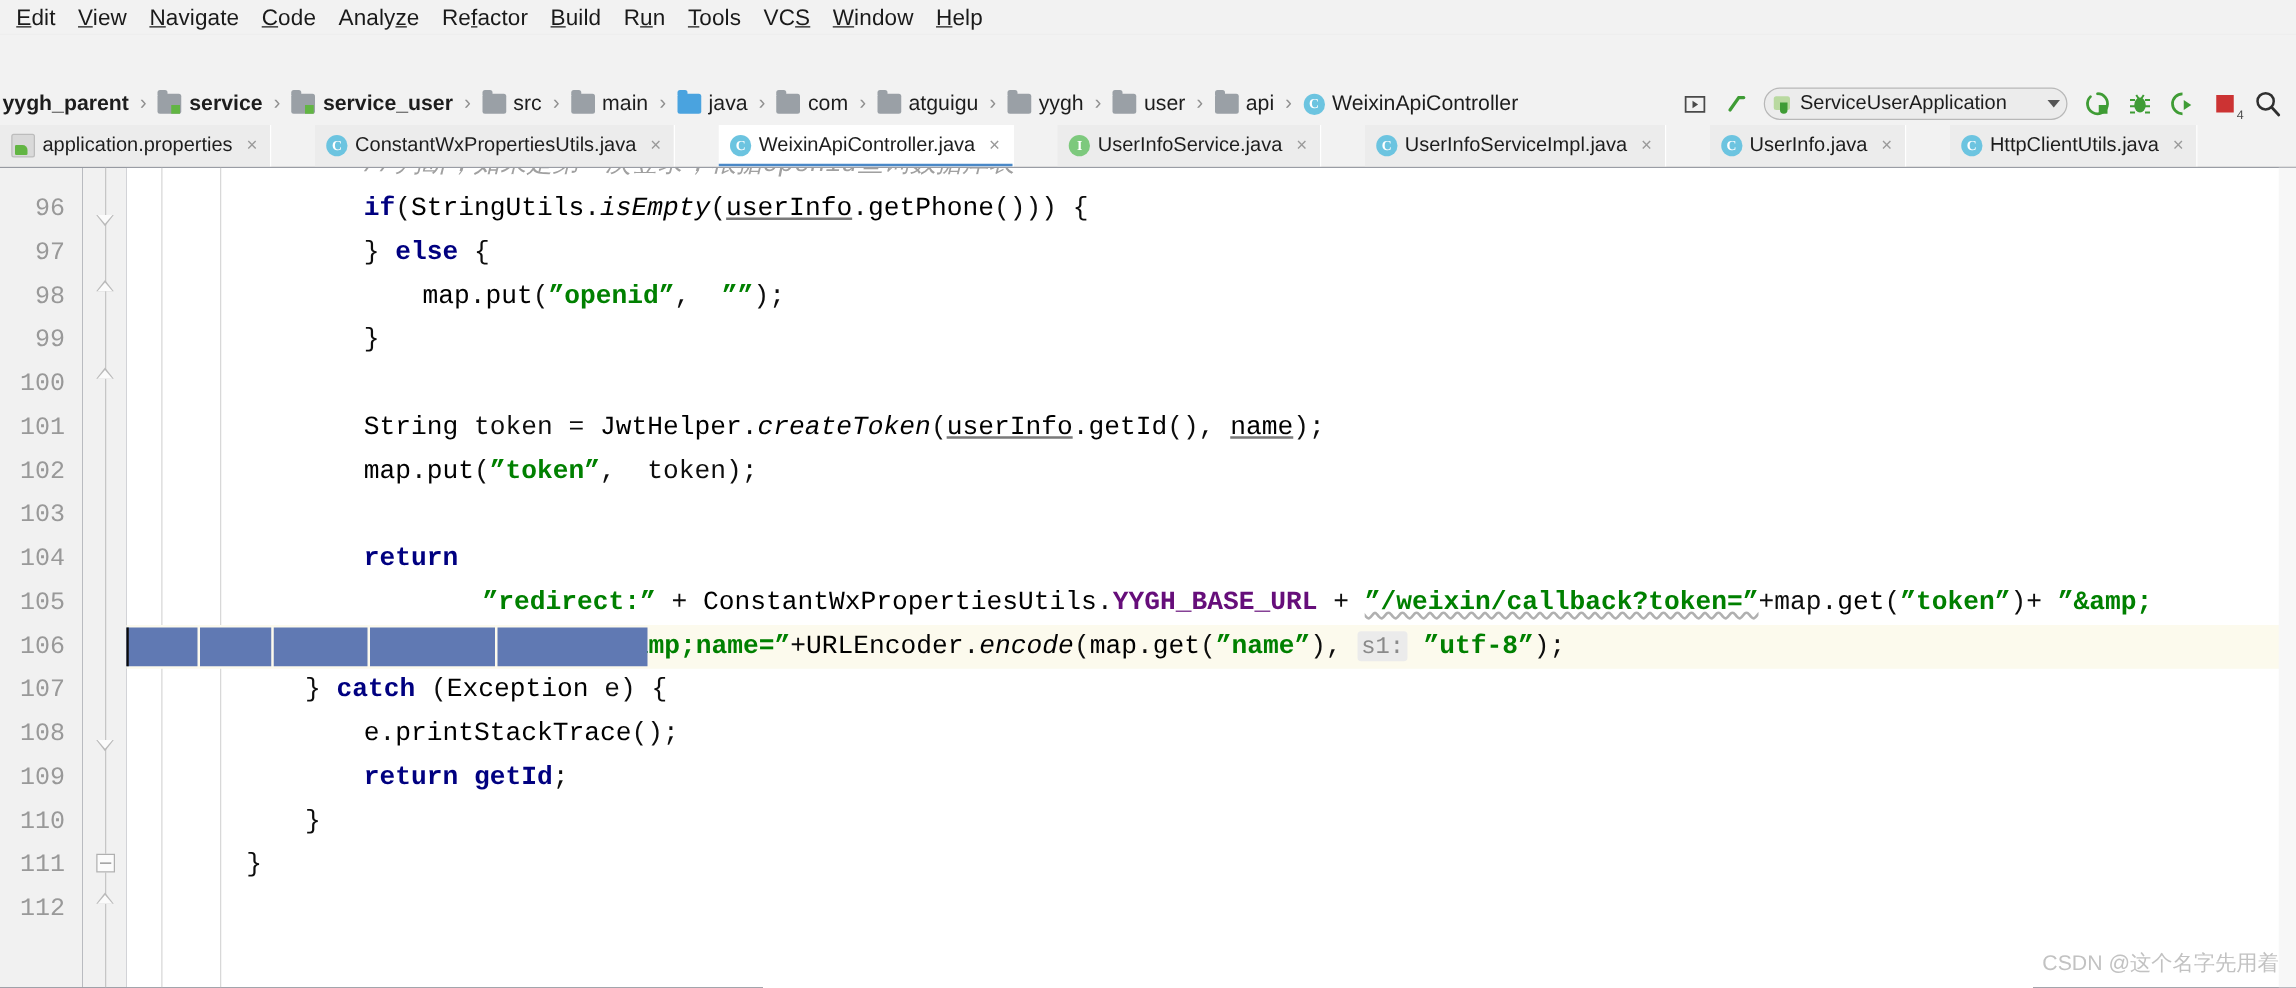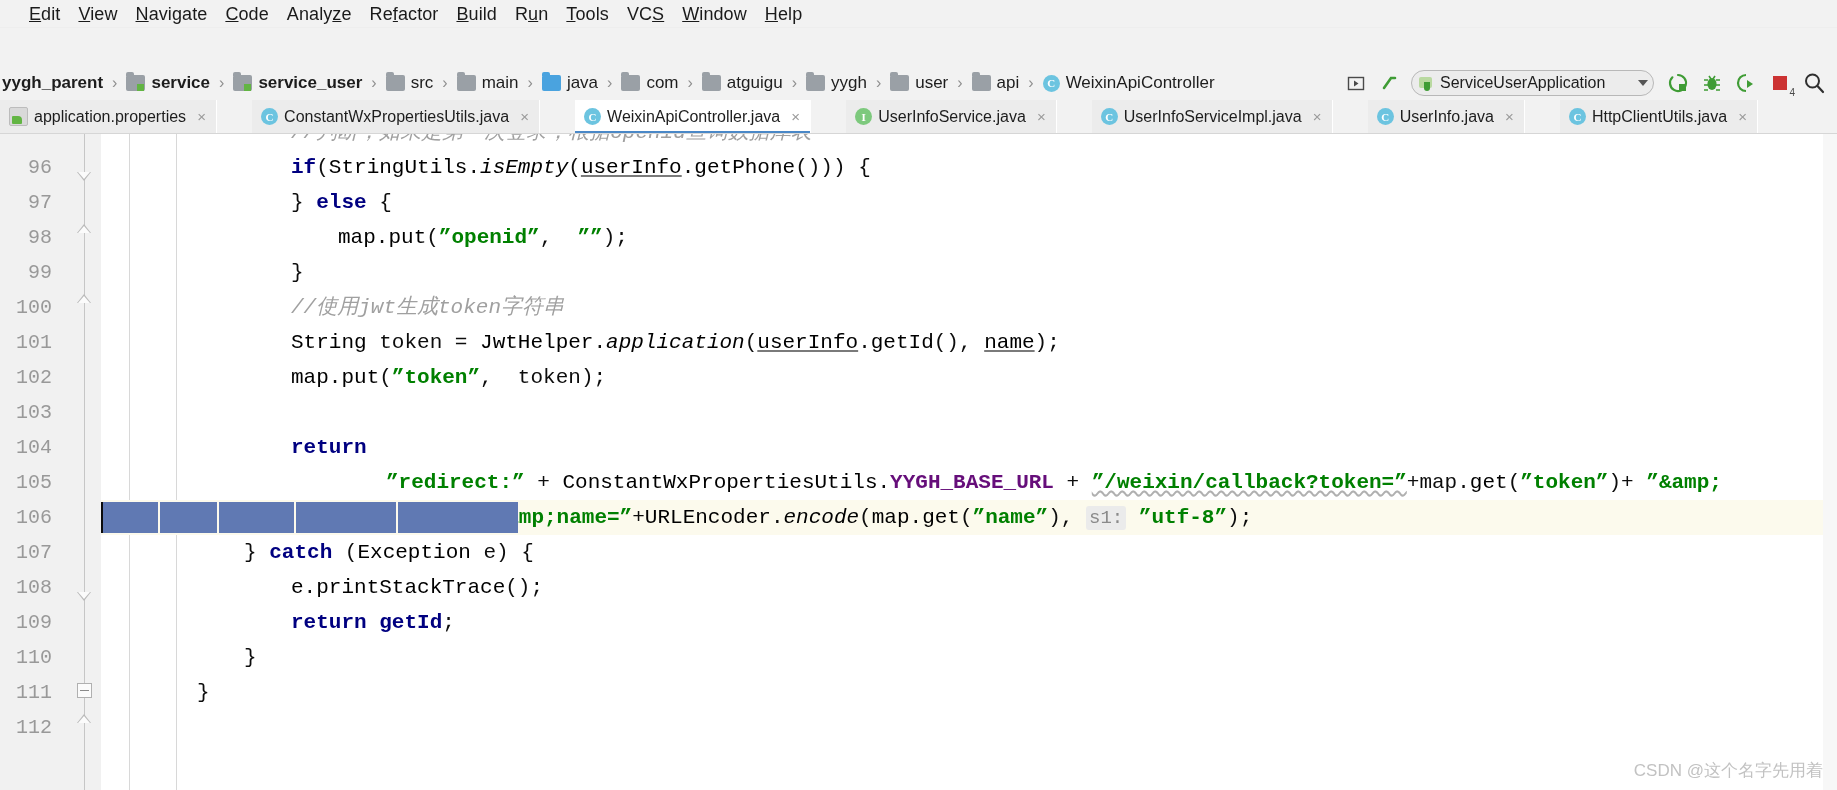--- a/index.html
+++ b/index.html
@@ -19,21 +19,21 @@
     display: flex;
     flex-direction: column;
   }
 
   
   .menubar {
     height: 27px;
     background: #f2f2f2;
     display: flex;
     align-items: center;
-    padding-left: 20px;
+    padding-left: 4px;
     flex: 0 0 auto;
     border-bottom: 1px solid #eeeeee;
   }
   .menu-item {
     font-size: 18px;
     color: #1a1a1a;
     padding: 0 9px;
     line-height: 26px;
     white-space: nowrap;
     letter-spacing: 0.1px;
@@ -595,22 +595,22 @@
       <div class="indent-guide" style="left:75px;top:0;bottom:0;"></div>
 
       <div id="code">
           <div style="height: 16px; overflow: hidden; position: relative;">
             <div class="line" style="margin-top:-19px;padding-left:190px;"><span class="cmt">//判断，如果是第一次登录，根据openid查询数据库表</span></div>
           </div>
           <div class="line"><span style="padding-left:190px"></span><span class="kw">if</span>(<span class="ident">StringUtils</span>.<span class="mth">isEmpty</span>(<span class="local">userInfo</span>.<span class="ident">getPhone</span>())) {</div>
           <div class="line"><span style="padding-left:190px"></span>} <span class="kw">else</span> {</div>
           <div class="line"><span style="padding-left:237px"></span><span class="ident">map</span>.<span class="ident">put</span>(<span class="str">”openid”</span>,  <span class="str">””</span>);</div>
           <div class="line"><span style="padding-left:190px"></span>}</div>
-          <div class="line"><span style="padding-left:190px"></span><span class="cmt">//使用jwt生成token字符串</span></div>
-          <div class="line"><span style="padding-left:190px"></span><span class="ident">String</span> token = <span class="ident">JwtHelper</span>.<span class="mth">application</span>(<span class="local">userInfo</span>.<span class="ident">getId</span>(), <span class="local">name</span>);</div>
+          <div class="line"><span style="padding-left:190px"></span></div>
+          <div class="line"><span style="padding-left:190px"></span><span class="ident">String</span> token = <span class="ident">JwtHelper</span>.<span class="mth">createToken</span>(<span class="local">userInfo</span>.<span class="ident">getId</span>(), <span class="local">name</span>);</div>
           <div class="line"><span style="padding-left:190px"></span><span class="ident">map</span>.<span class="ident">put</span>(<span class="str">”token”</span>,  token);</div>
           <div class="line"></div>
           <div class="line"><span style="padding-left:190px"></span><span class="kw">return</span></div>
           <div class="line"><span style="padding-left:285px"></span><span class="str">”redirect:”</span> + <span class="ident">ConstantWxPropertiesUtils</span>.<span class="fld">YYGH_BASE_URL</span> + <span class="str typo">”/weixin/callback?token=”</span>+map.<span class="ident">get</span>(<span class="str">”token”</span>)+ <span class="str">”&amp;amp;</span></div>
           <div class="line caret-line"><span style="padding-left:380px"></span><span class="str">”&amp;amp;name=”</span>+<span class="ident">URLEncoder</span>.<span class="mth">encode</span>(<span class="ident">map</span>.<span class="ident">get</span>(<span class="str">”name”</span>), <span class="hint">s1:</span> <span class="str">”utf-8”</span>);<span class="sel-block" style="left: 0px; width: 57px;"></span><span class="sel-block" style="left: 59px; width: 57px;"></span><span class="sel-block" style="left: 118px; width: 75px;"></span><span class="sel-block" style="left: 195px; width: 100px;"></span><span class="sel-block" style="left: 297px; width: 120px;"></span><span class="caret-bar" style="left: 0px;"></span></div>
           <div class="line"><span style="padding-left:143px"></span>} <span class="kw">catch</span> (<span class="ident">Exception</span> e) {</div>
           <div class="line"><span style="padding-left:190px"></span><span class="ident">e</span>.<span class="ident">printStackTrace</span>();</div>
           <div class="line"><span style="padding-left:190px"></span><span class="kw">return</span> <span class="kw">getId</span>;</div>
           <div class="line"><span style="padding-left:143px"></span>}</div>
           <div class="line"><span style="padding-left:96px"></span>}</div>

